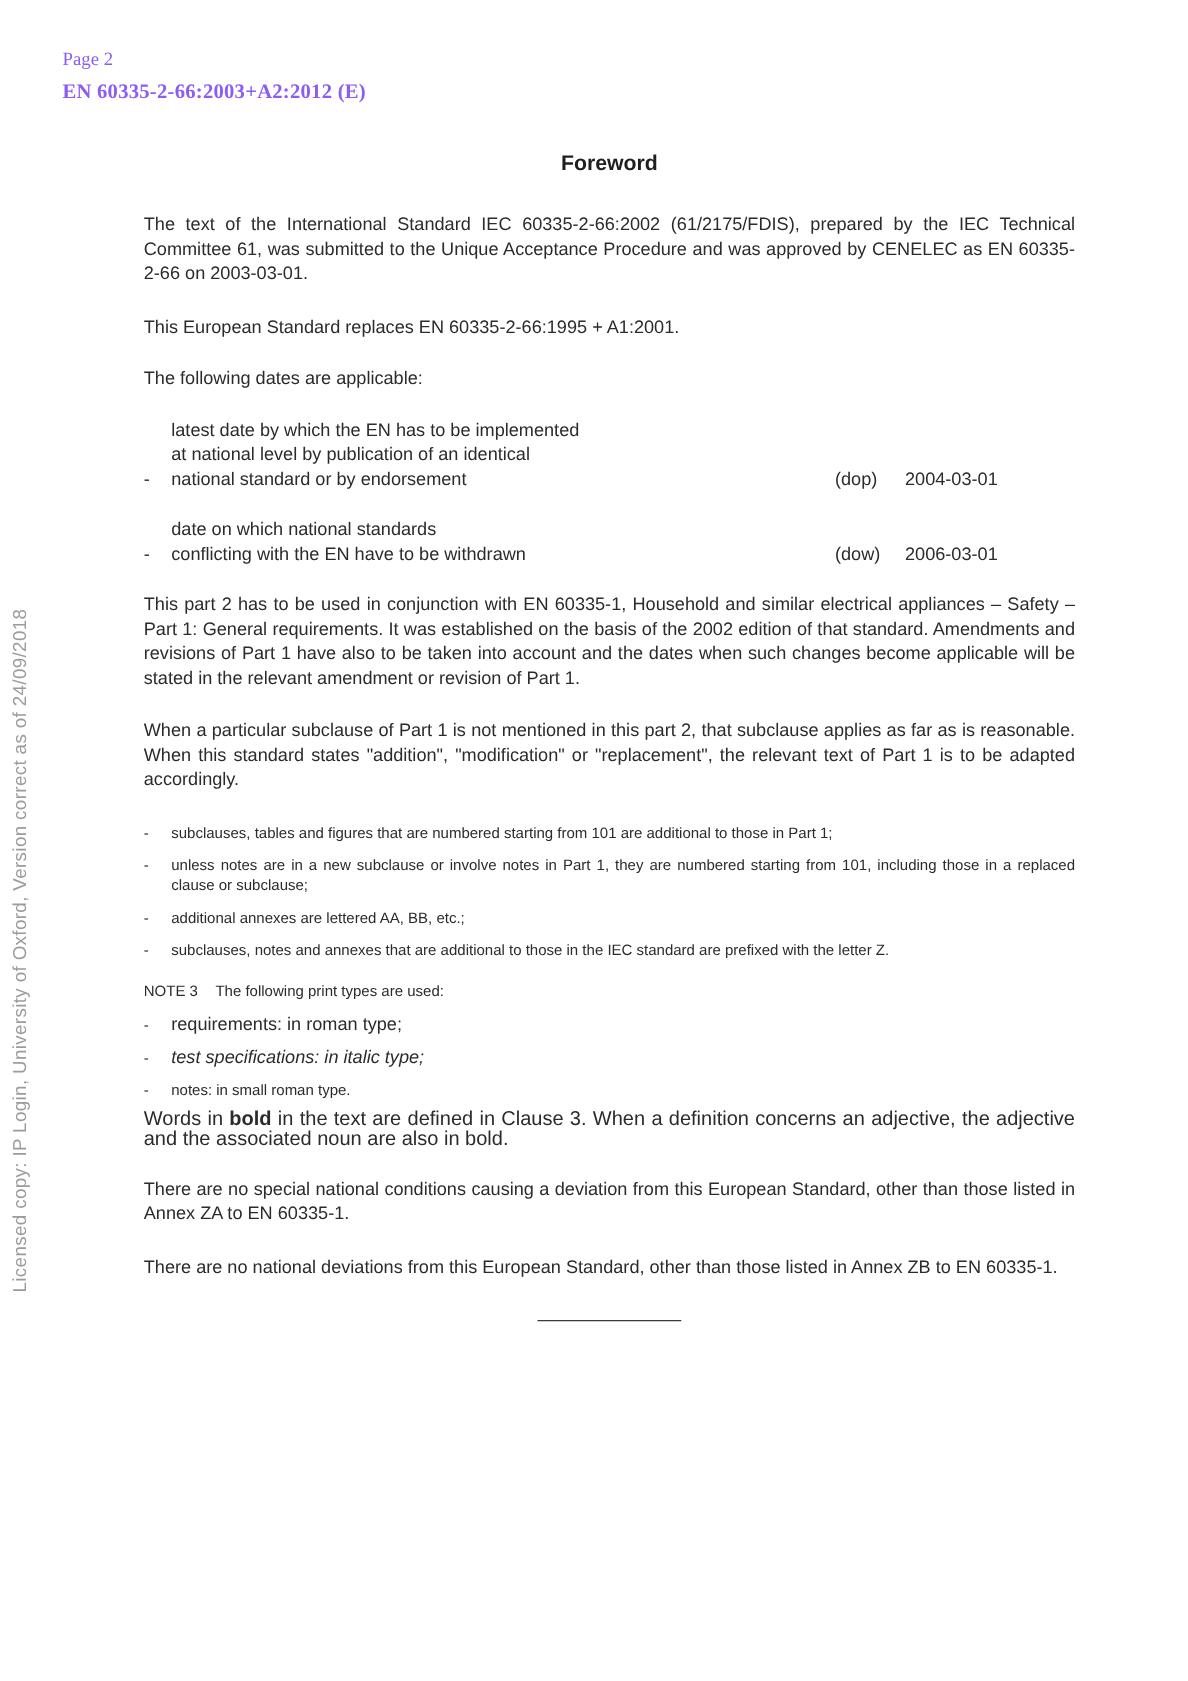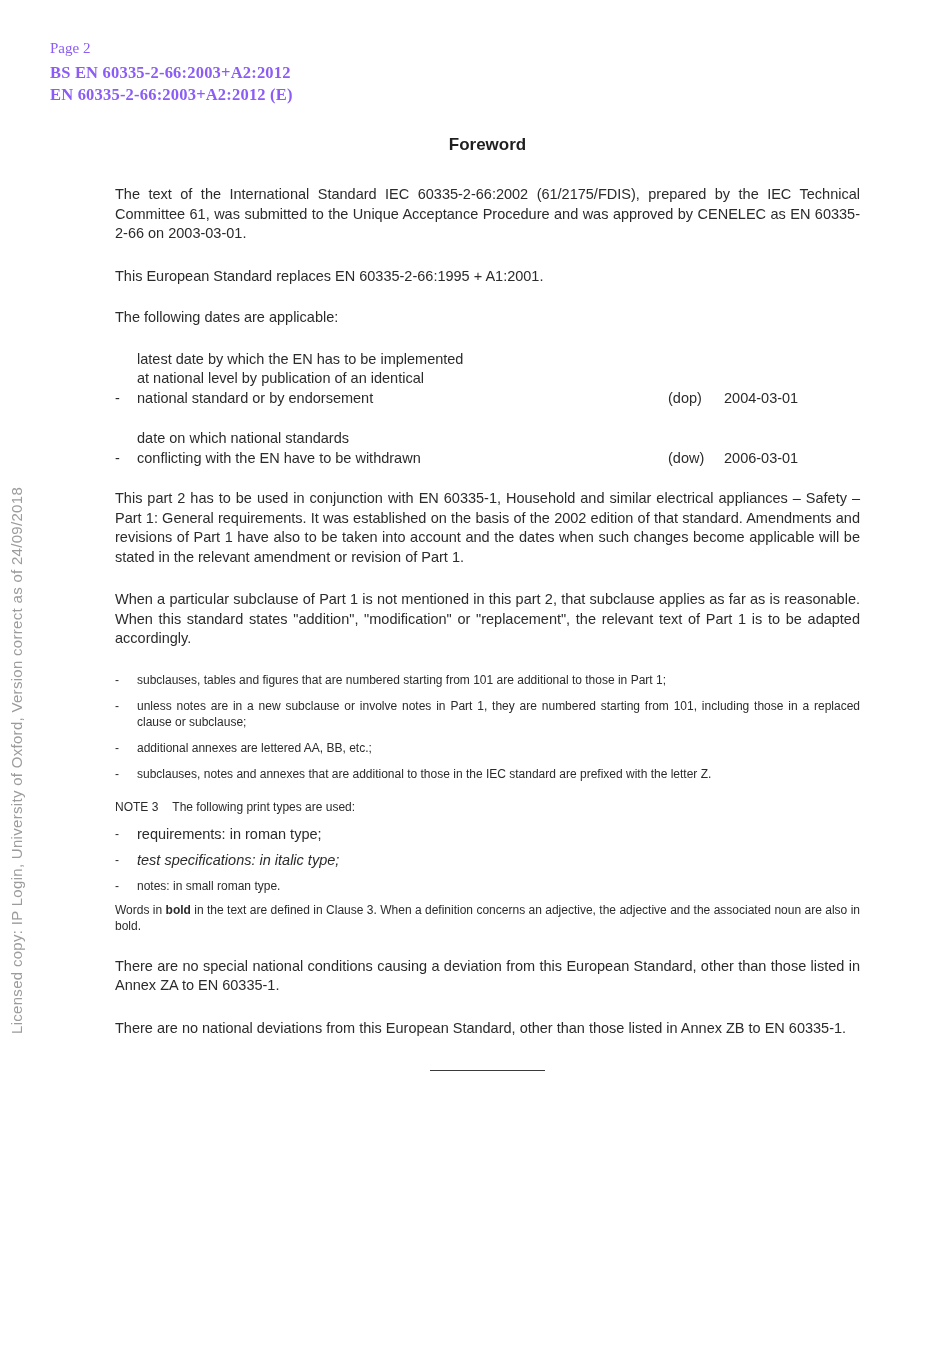--- a/index.html
+++ b/index.html
@@ -43,21 +43,21 @@
     color: #9c9c9c;
     font-size: 15px;
     letter-spacing: 0.3px;
     white-space: nowrap;
   }
 
   
   .content {
     position: absolute;
     left: 115px;
-    top: 135px;
+    top: 121px;
     width: 745px;
   }
   .doc-title {
     text-align: center;
     font-size: 17px;
     font-weight: bold;
     color: #1f1f1f;
     margin: 0 0 30px 0;
   }
   p.body-para {
@@ -105,42 +105,41 @@
     margin: 0 0 7px 0;
   }
   .print-item .dash { width: 22px; flex: 0 0 22px; font-size: 12px; line-height: 19px; }
   .print-item.italic .print-text { font-style: italic; }
   .print-item.small { font-size: 12px; line-height: 16px; margin-bottom: 8px; }
   .print-item.small .dash { line-height: 16px; }
 
   .note2-gap { margin-top: 17px; }
 
   .bold-note {
-    font-size: 12px;
+    font-size: 16px;
     line-height: 16px;
     text-align: justify;
     margin: 0 0 23px 0;
   }
   .bold-note b { font-weight: bold; }
 
   .closing-rule {
     width: 115px;
     border: none;
     border-top: 1.6px solid #3a3a3a;
     margin: 32px auto 0 auto;
   }
 </style>
 </head>
 <body>
 
 <div class="license-strip">Licensed copy: IP Login, University of Oxford, Version correct as of 24/09/2018</div>
 
 <div class="doc-header">
   <div class="page-label">Page 2</div>
-  <div class="header-bold">BS EN 60335-2-66:2003+A2:2012</div>
   <div class="header-bold">EN 60335-2-66:2003+A2:2012 (E)</div>
 </div>
 
 <div class="content">
 
   <h1 class="doc-title">Foreword</h1>
 
   <p class="body-para">The text of the International Standard IEC 60335-2-66:2002 (61/2175/FDIS), prepared by the IEC Technical Committee 61, was submitted to the Unique Acceptance Procedure and was approved by CENELEC as EN 60335-2-66 on 2003-03-01.</p>
 
   <p class="body-para tight">This European Standard replaces EN 60335-2-66:1995 + A1:2001.</p>

